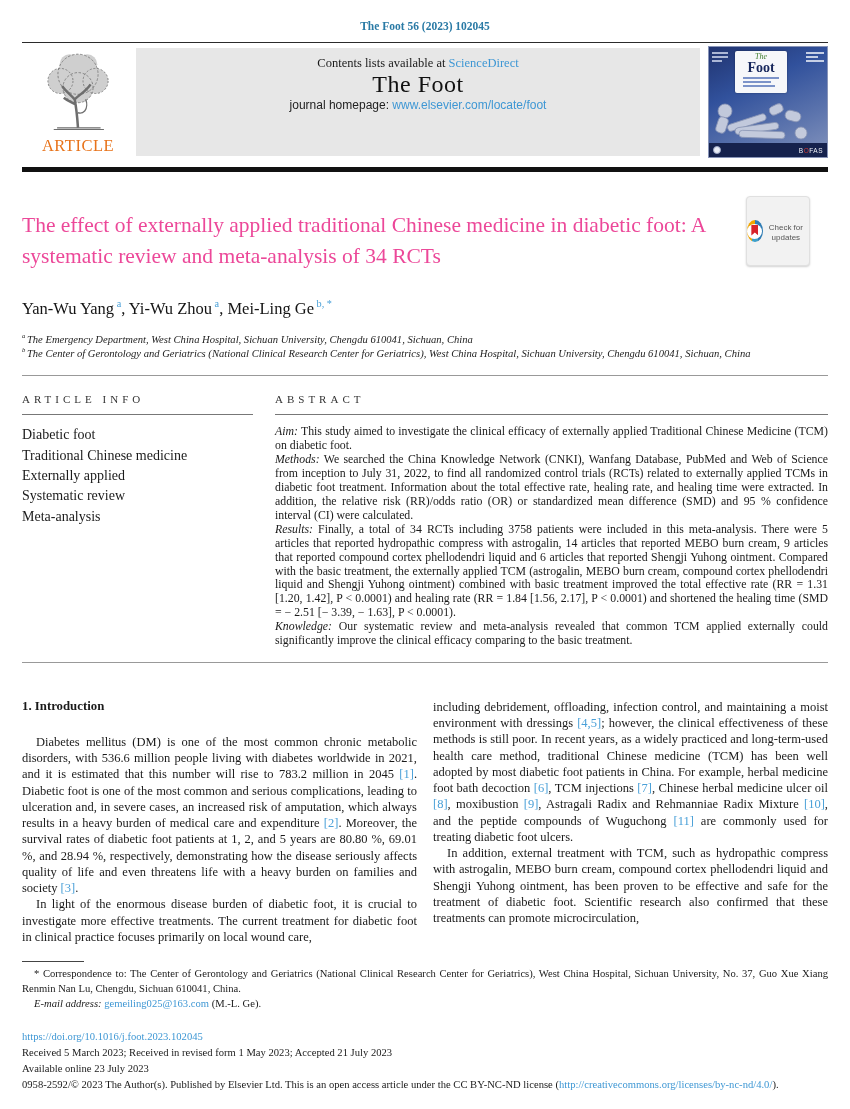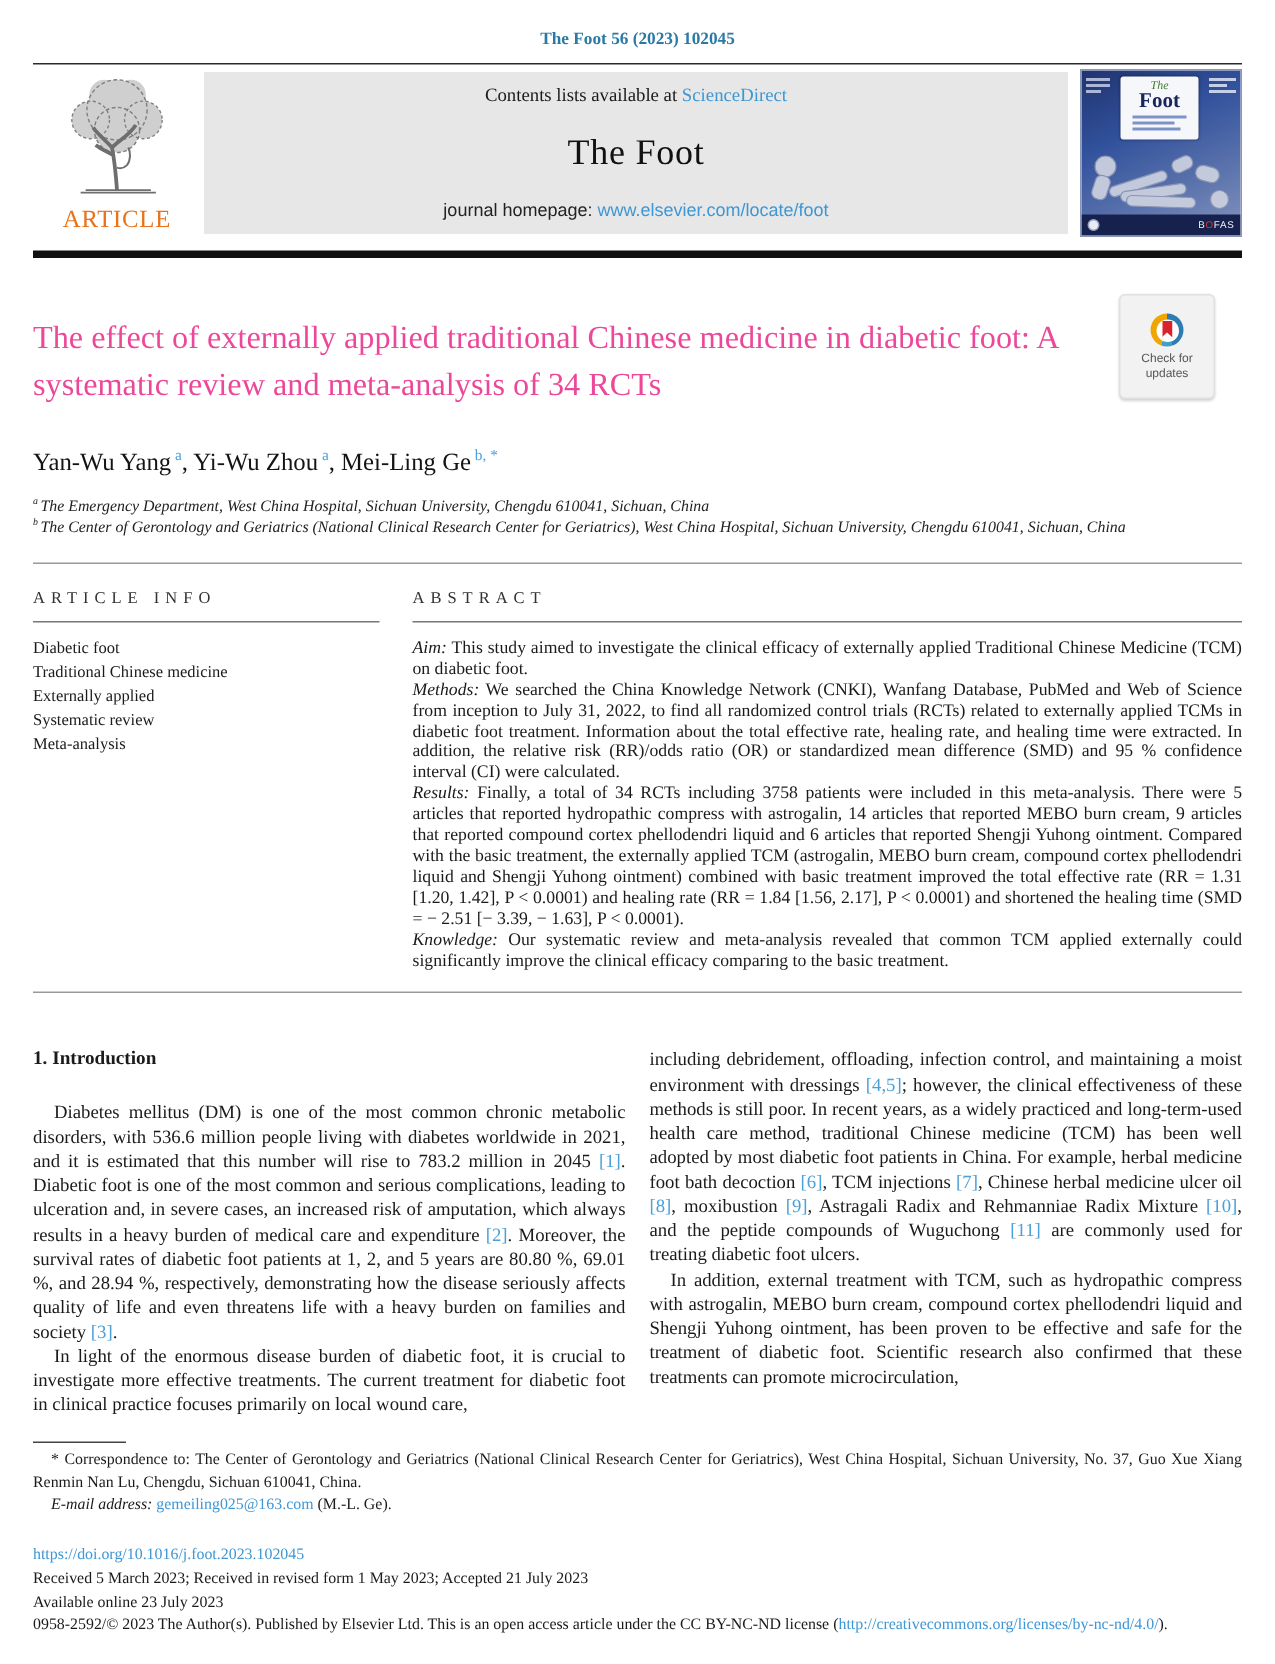--- a/index.html
+++ b/index.html
@@ -14,61 +14,61 @@
   .it { font-style:italic; }
   .sup { vertical-align:super; font-size:0.62em; }
   .sup.cite { color:#4aa0d8; }
 
   
   .citation { text-align:center; padding-top:20px; font-size:11.5px; font-weight:bold; color:#2a7aa5; cursor:pointer; }
   .mast-top-rule { border:none; border-top:1.5px solid #2b2b2b; margin-top:10px; }
   .masthead { display:flex; align-items:stretch; height:112px; margin-top:3px; }
   .els-block { width:112px; display:flex; flex-direction:column; align-items:center; justify-content:flex-end; padding-bottom:2px; }
   .els-name { font-size:16.5px; letter-spacing:0.5px; color:#e8731a; font-family:"Liberation Serif",serif; margin-top:-2px; }
-  .mast-center { flex:1; background:#e7e7e7; margin:2px 8px 2px 2px; display:flex; flex-direction:column; align-items:center; justify-content:space-between; padding:8px 12px 9px; }
+  .mast-center { flex:1; background:#e7e7e7; margin:2px 8px 2px 2px; display:flex; flex-direction:column; align-items:center; padding:8px 12px 9px; }
   .contents-line { font-size:12.5px; }
   .journal-name { font-size:24px; letter-spacing:0.5px; color:#111; }
   .homepage-line { font-family:"Liberation Sans", sans-serif; font-size:12px; color:#222; }
   .mast-link { cursor:pointer; }
-  .cover { width:108px; height:112px; position:relative; border:1px solid #8894b8; background:linear-gradient(155deg,#20336f 0%,#31519c 35%,#5c74ad 70%,#8494bd 100%); overflow:hidden; }
+  .cover { width:120px; height:112px; position:relative; border:1px solid #8894b8; background:linear-gradient(155deg,#20336f 0%,#31519c 35%,#5c74ad 70%,#8494bd 100%); overflow:hidden; }
   .cover-card { position:absolute; left:26px; top:4px; width:52px; height:42px; background:#f6f7fa; border-radius:2px; text-align:center; box-shadow:0 0 2px rgba(0,0,0,.4); }
   .cover-the { font-style:italic; color:#3f7d2e; font-size:8px; line-height:8px; padding-top:2px; }
   .cover-foot { color:#17275c; font-weight:bold; font-size:14px; line-height:13px; }
   .cover-sub { margin:3px auto 0; width:36px; }
   .cover-sub div { height:2px; background:#7c93c9; margin-bottom:2px; }
   .cover-meta-l { position:absolute; left:3px; top:5px; width:16px; }
   .cover-meta-l div { height:2px; background:#cdd6ec; margin-bottom:2px; opacity:.8; }
   .cover-meta-r { position:absolute; right:3px; top:5px; width:18px; }
   .cover-meta-r div { height:2px; background:#dfe5f2; margin-bottom:2px; opacity:.85; }
   .cover-bones { position:absolute; left:0; top:46px; width:108px; height:50px; }
   .cover-strip { position:absolute; bottom:0; left:0; right:0; height:14px; background:#16224d; display:flex; align-items:center; justify-content:space-between; padding:0 4px; }
   .strip-emblem { width:8px; height:8px; border-radius:50%; background:#e8ecf5; border:1px solid #9aa4c4; }
   .strip-text { font-family:"Liberation Sans",sans-serif; font-size:6.5px; color:#f0f2f8; letter-spacing:0.5px; }
   .strip-text .red { color:#d03a34; }
   .thick-bar { height:5px; background:#111; margin-top:9px; }
 
   
   .title-row { position:relative; margin-top:38px; }
   .article-title { font-size:21.5px; font-weight:normal; line-height:1.42; max-width:695px; color:#ec4899; }
-  .check-badge { position:absolute; right:18px; top:-14px; width:64px; height:70px; background:#f2f2f2; border:1px solid #e0e0e0; border-radius:4px; box-shadow:0 1px 2px rgba(0,0,0,.18); display:flex; flex-direction:column; align-items:center; justify-content:center; cursor:pointer; }
+  .check-badge { position:absolute; right:18px; top:-14px; width:64px; height:70px; background:#f2f2f2; border:1px solid #e0e0e0; border-radius:4px; box-shadow:0 1px 2px rgba(0,0,0,.18); display:flex; flex-direction:row; align-items:center; justify-content:space-between; cursor:pointer; }
   .check-ring { width:22px; height:22px; border-radius:50%; background:conic-gradient(#2f7cb4 0deg 160deg,#3ea0c9 160deg 200deg,#f0a500 200deg 360deg); display:flex; align-items:center; justify-content:center; }
   .check-ring-inner { width:15px; height:15px; border-radius:50%; background:#fff; display:flex; align-items:flex-start; justify-content:center; }
   .check-bookmark { width:7px; height:11px; background:#d8232a; clip-path:polygon(0 0,100% 0,100% 100%,50% 72%,0 100%); margin-top:1px; }
   .check-label { font-family:"Liberation Sans",sans-serif; font-size:8px; color:#555; text-align:center; line-height:1.15; margin-top:3px; }
 
   .authors { margin-top:27px; font-size:16.5px; color:#141414; }
   .affiliations { margin-top:13px; font-size:10.6px; font-style:italic; line-height:1.22; color:#222; }
   .full-rule { border:none; border-top:1px solid #999; margin-top:15px; }
 
   
   .info-grid { display:grid; grid-template-columns:231px 1fr; column-gap:22px; margin-top:17px; }
   .section-head { font-size:11px; letter-spacing:4px; color:#333; }
   .head-rule { border:none; border-top:1px solid #777; margin:9px 0 10px; }
   .kw-label { font-size:11.5px; font-style:italic; line-height:1.45; }
-  .kw-item { font-size:11px; line-height:1.45; }
+  .kw-item { font-size:14px; line-height:1.45; }
   .abstract p { font-size:11.8px; line-height:1.18; text-align:justify; }
   .after-abstract { border:none; border-top:1px solid #999; margin-top:14px; }
 
   
   .body-cols { display:grid; grid-template-columns:1fr 1fr; column-gap:16px; margin-top:36px; }
   .intro-head { font-size:12.8px; font-weight:bold; margin-bottom:20px; }
   .body-cols p { font-size:12.5px; line-height:1.3; text-align:justify; }
   .indent { text-indent:14px; }
 
   

